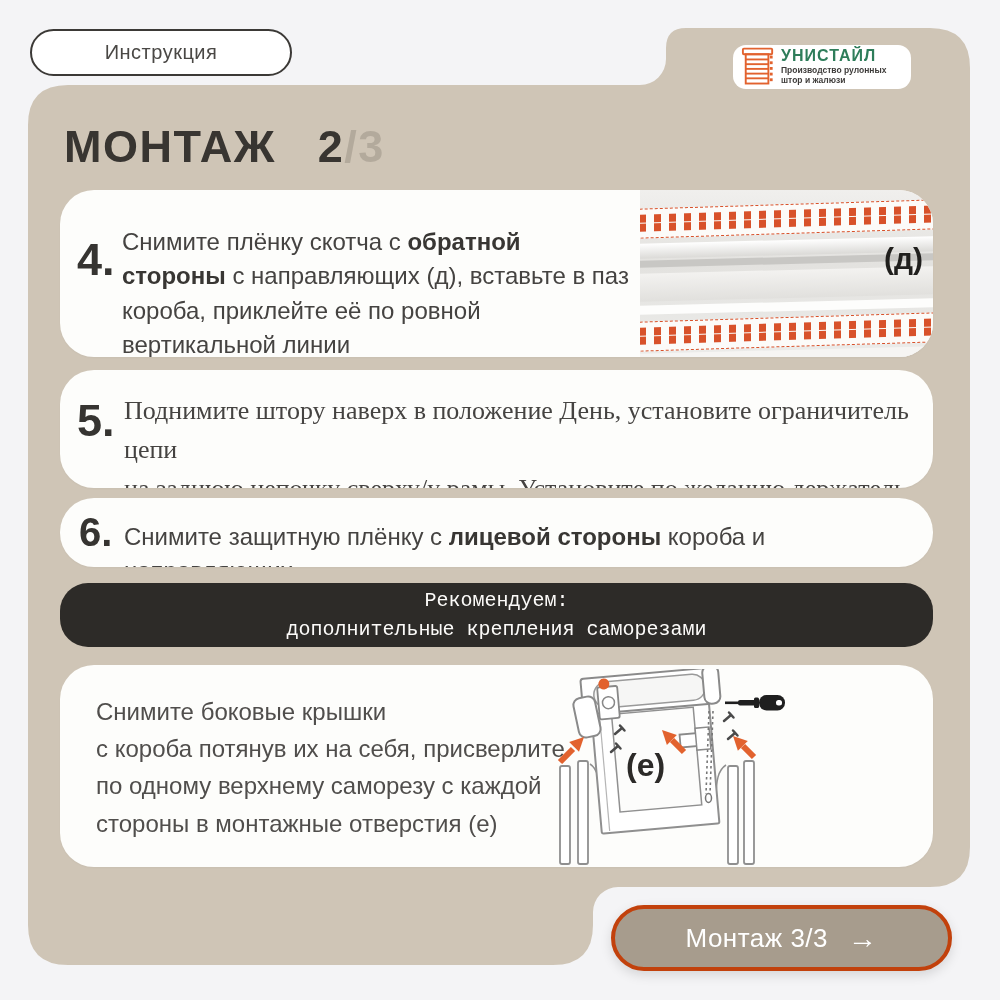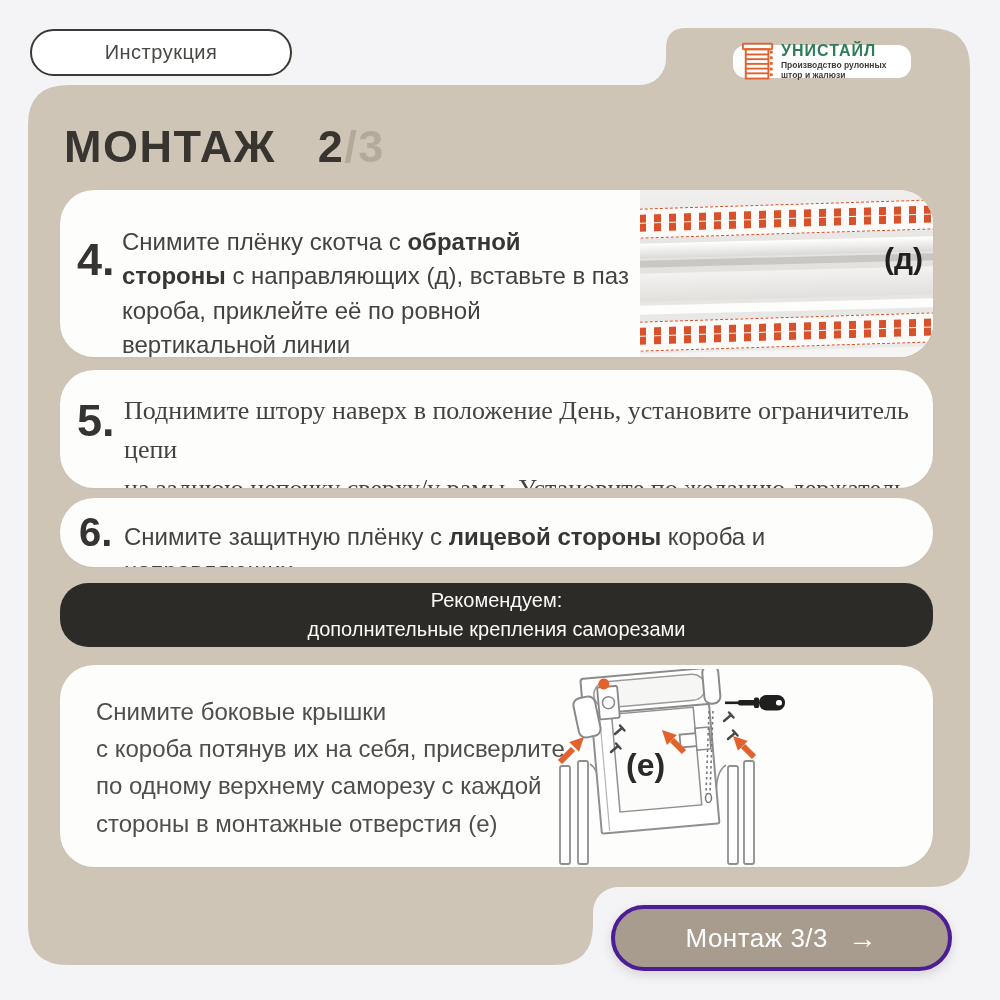--- a/index.html
+++ b/index.html
@@ -14,21 +14,21 @@
   
   .badge {
     position:absolute; left:30px; top:29px; width:262px; height:47px;
     background:#ffffff; border:2.5px solid #3b3936; border-radius:24px;
     display:flex; align-items:center; justify-content:center;
     font-size:20px; letter-spacing:.5px; color:#4a4845;
   }
 
   
   .logo {
-    position:absolute; left:733px; top:45px; width:178px; height:33px;
+    position:absolute; left:733px; top:45px; width:178px; height:44px;
     background:#ffffff; border-radius:13px;
     display:flex; align-items:center; padding:4px 6px 4px 8px;
   }
   .logo-icon { flex:0 0 auto; margin-right:6px; }
   .logo-name { font-size:16px; font-weight:bold; letter-spacing:1px; color:#2e7d5a; line-height:1.05; }
   .logo-tag { font-size:8.5px; font-weight:bold; color:#3e3c3a; line-height:1.2; white-space:pre-line; }
 
   
   .title { position:absolute; left:64px; top:121px; font-size:45px; font-weight:bold; letter-spacing:1.5px; color:#383531; }
   .title .cur { margin-left:42px; }
@@ -67,32 +67,32 @@
 
   #card6 { top:498px; height:69px; }
   #card6 .step-num { left:19px; top:12px; font-size:40px; }
   #card6 .step-text { left:64px; top:22px; width:790px; }
 
   
   .banner {
     position:absolute; left:60px; top:583px; width:873px; height:64px;
     background:#2d2b28; border-radius:28px; color:#fbfaf8;
     display:flex; flex-direction:column; align-items:center; justify-content:center;
-    font-size:20px; line-height:1.45; text-align:center;
+    font-size:20px; line-height:1.45; text-align:center;font-family:Liberation Mono, monospace;
   }
 
   #cardFinal { top:665px; height:202px; }
   #cardFinal .step-text { left:36px; top:28px; width:470px; line-height:1.55; color:#504e4c; }
   .diagram { position:absolute; left:478px; top:4px; }
   .diagram text { font-family:"Liberation Sans", sans-serif; }
 
   
   .next-btn {
     position:absolute; left:611px; top:905px; width:341px; height:66px;
-    background:#a79c8d; border:4px solid #4c1d95; border-radius:34px;
+    background:#a79c8d; border:4px solid #c2410c; border-radius:34px;
     display:flex; align-items:center; justify-content:center;
     color:#ffffff; font-size:26px; letter-spacing:.5px;
     box-shadow:0 4px 12px rgba(0,0,0,.13); cursor:pointer;
   }
   .next-btn .arrow { margin-left:20px; font-size:29px; line-height:1; }
 </style>
 </head>
 <body>
 
 <div class="stage">

